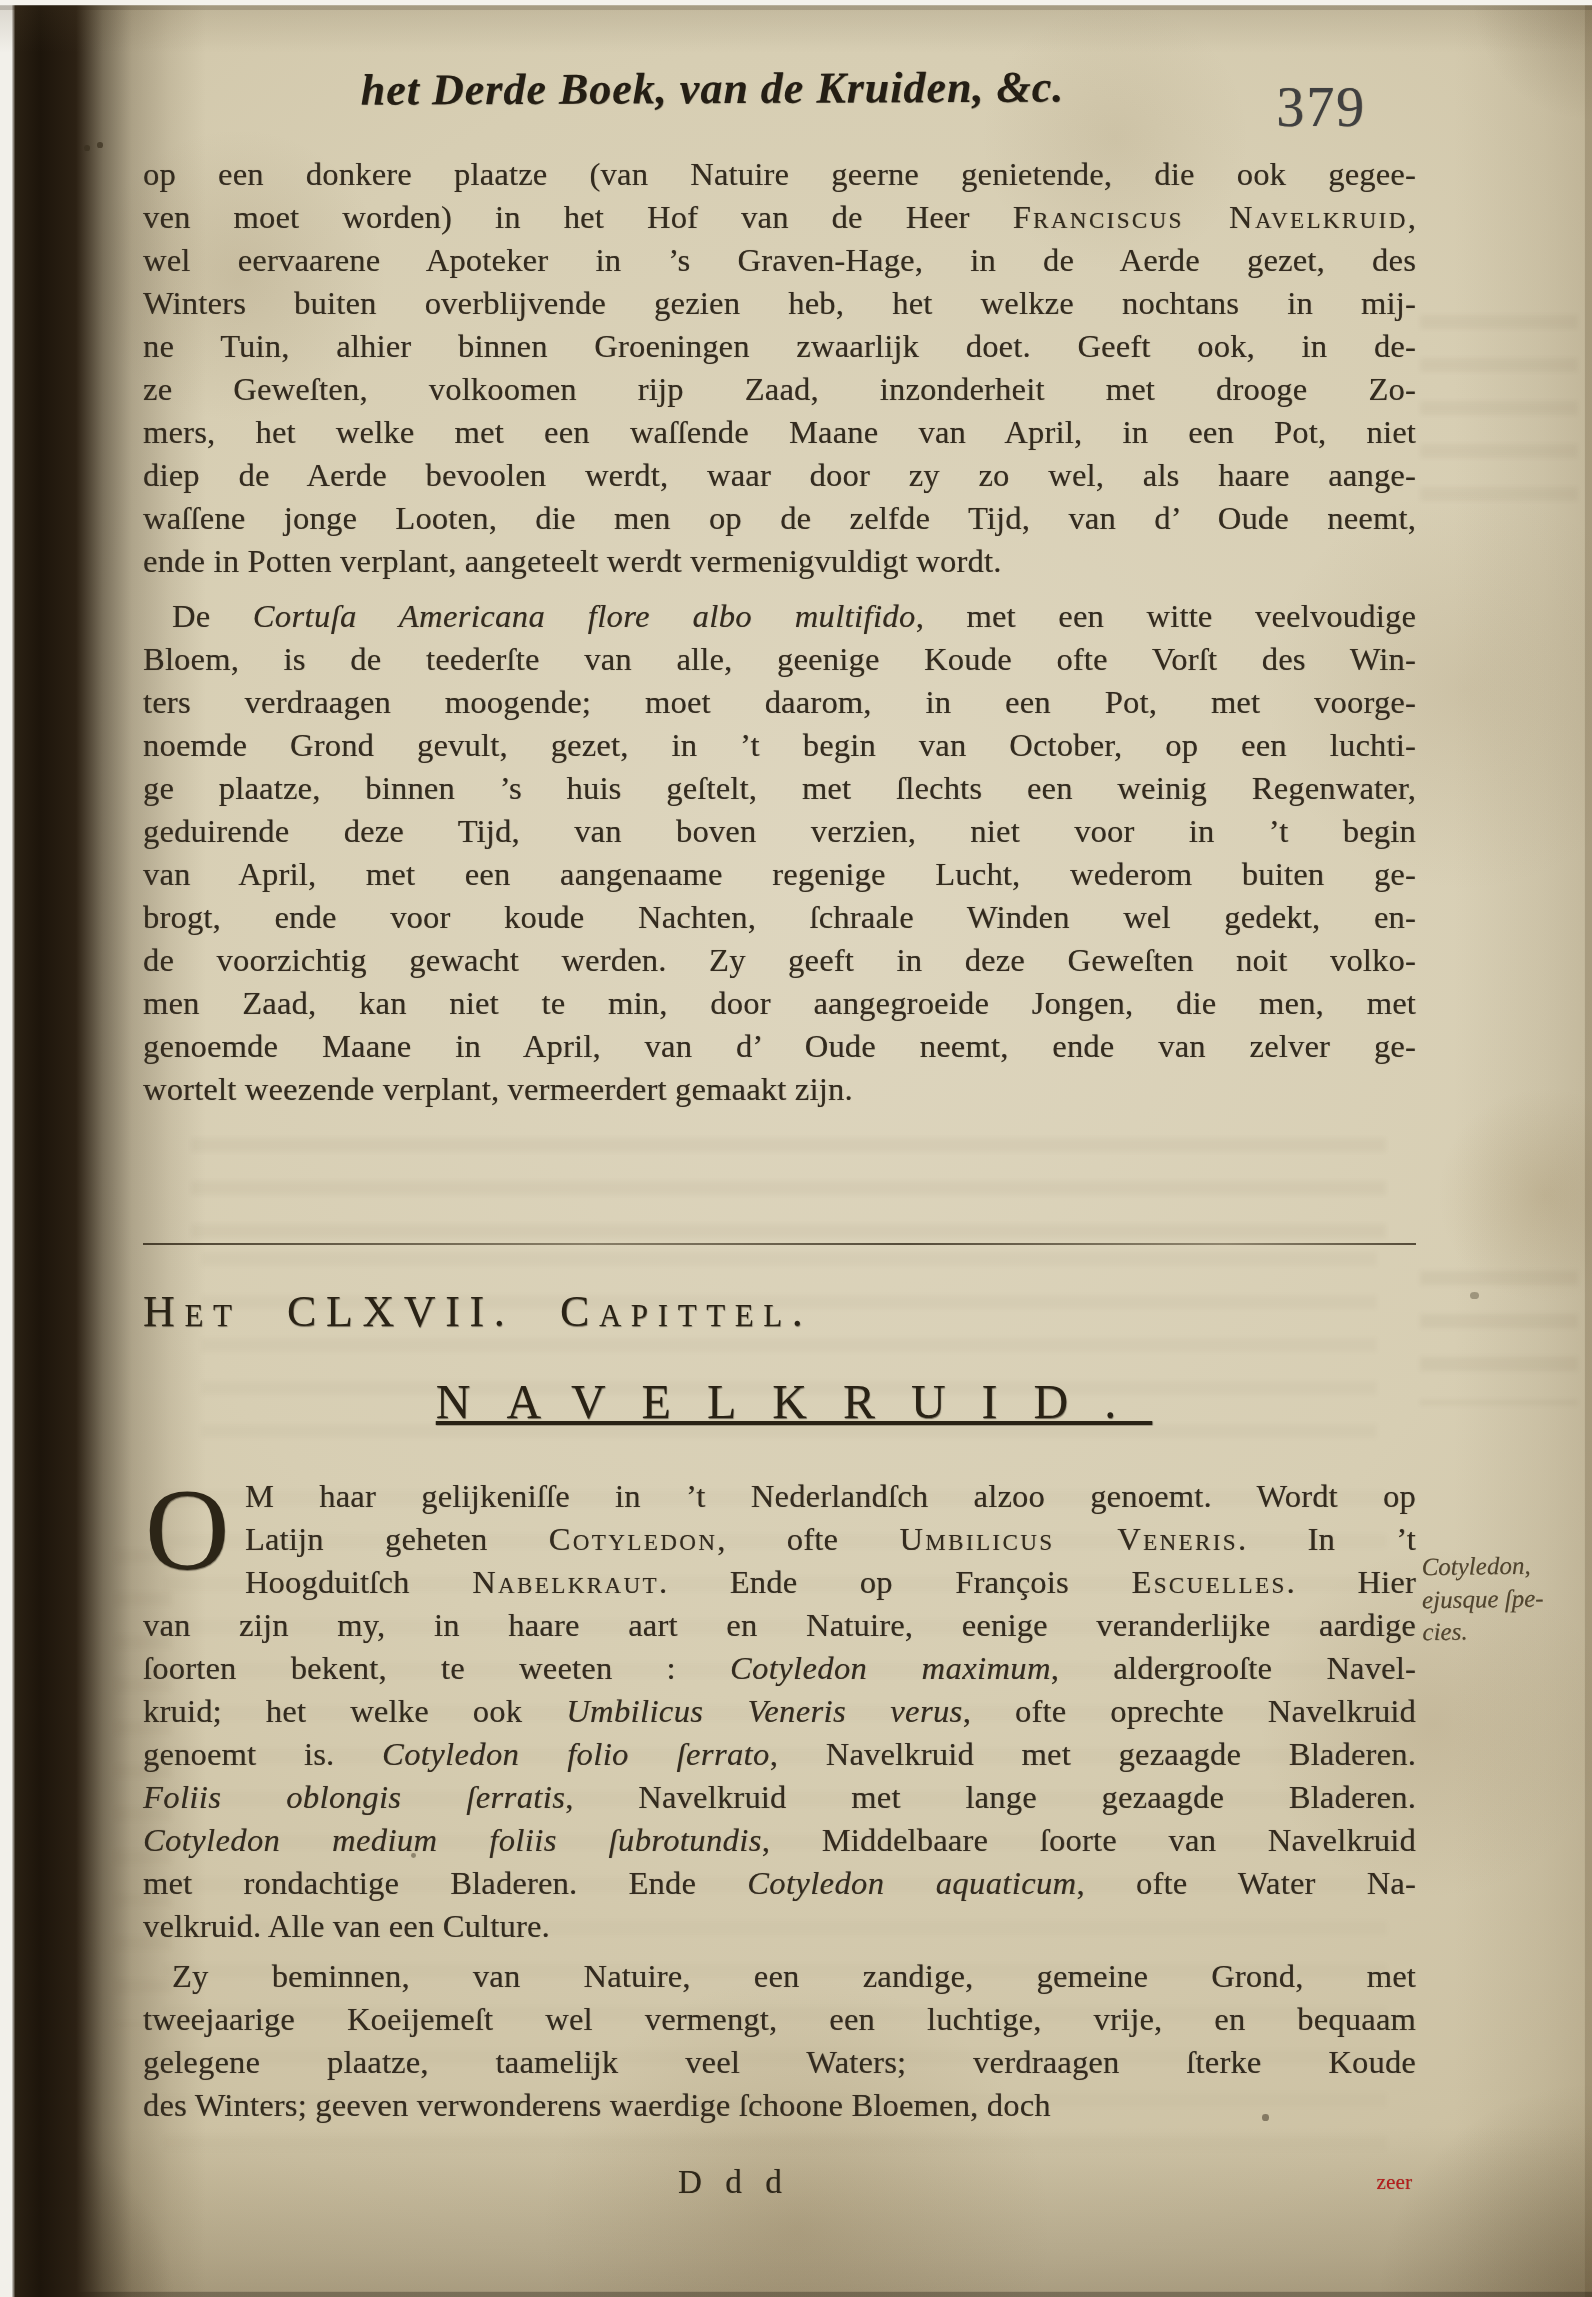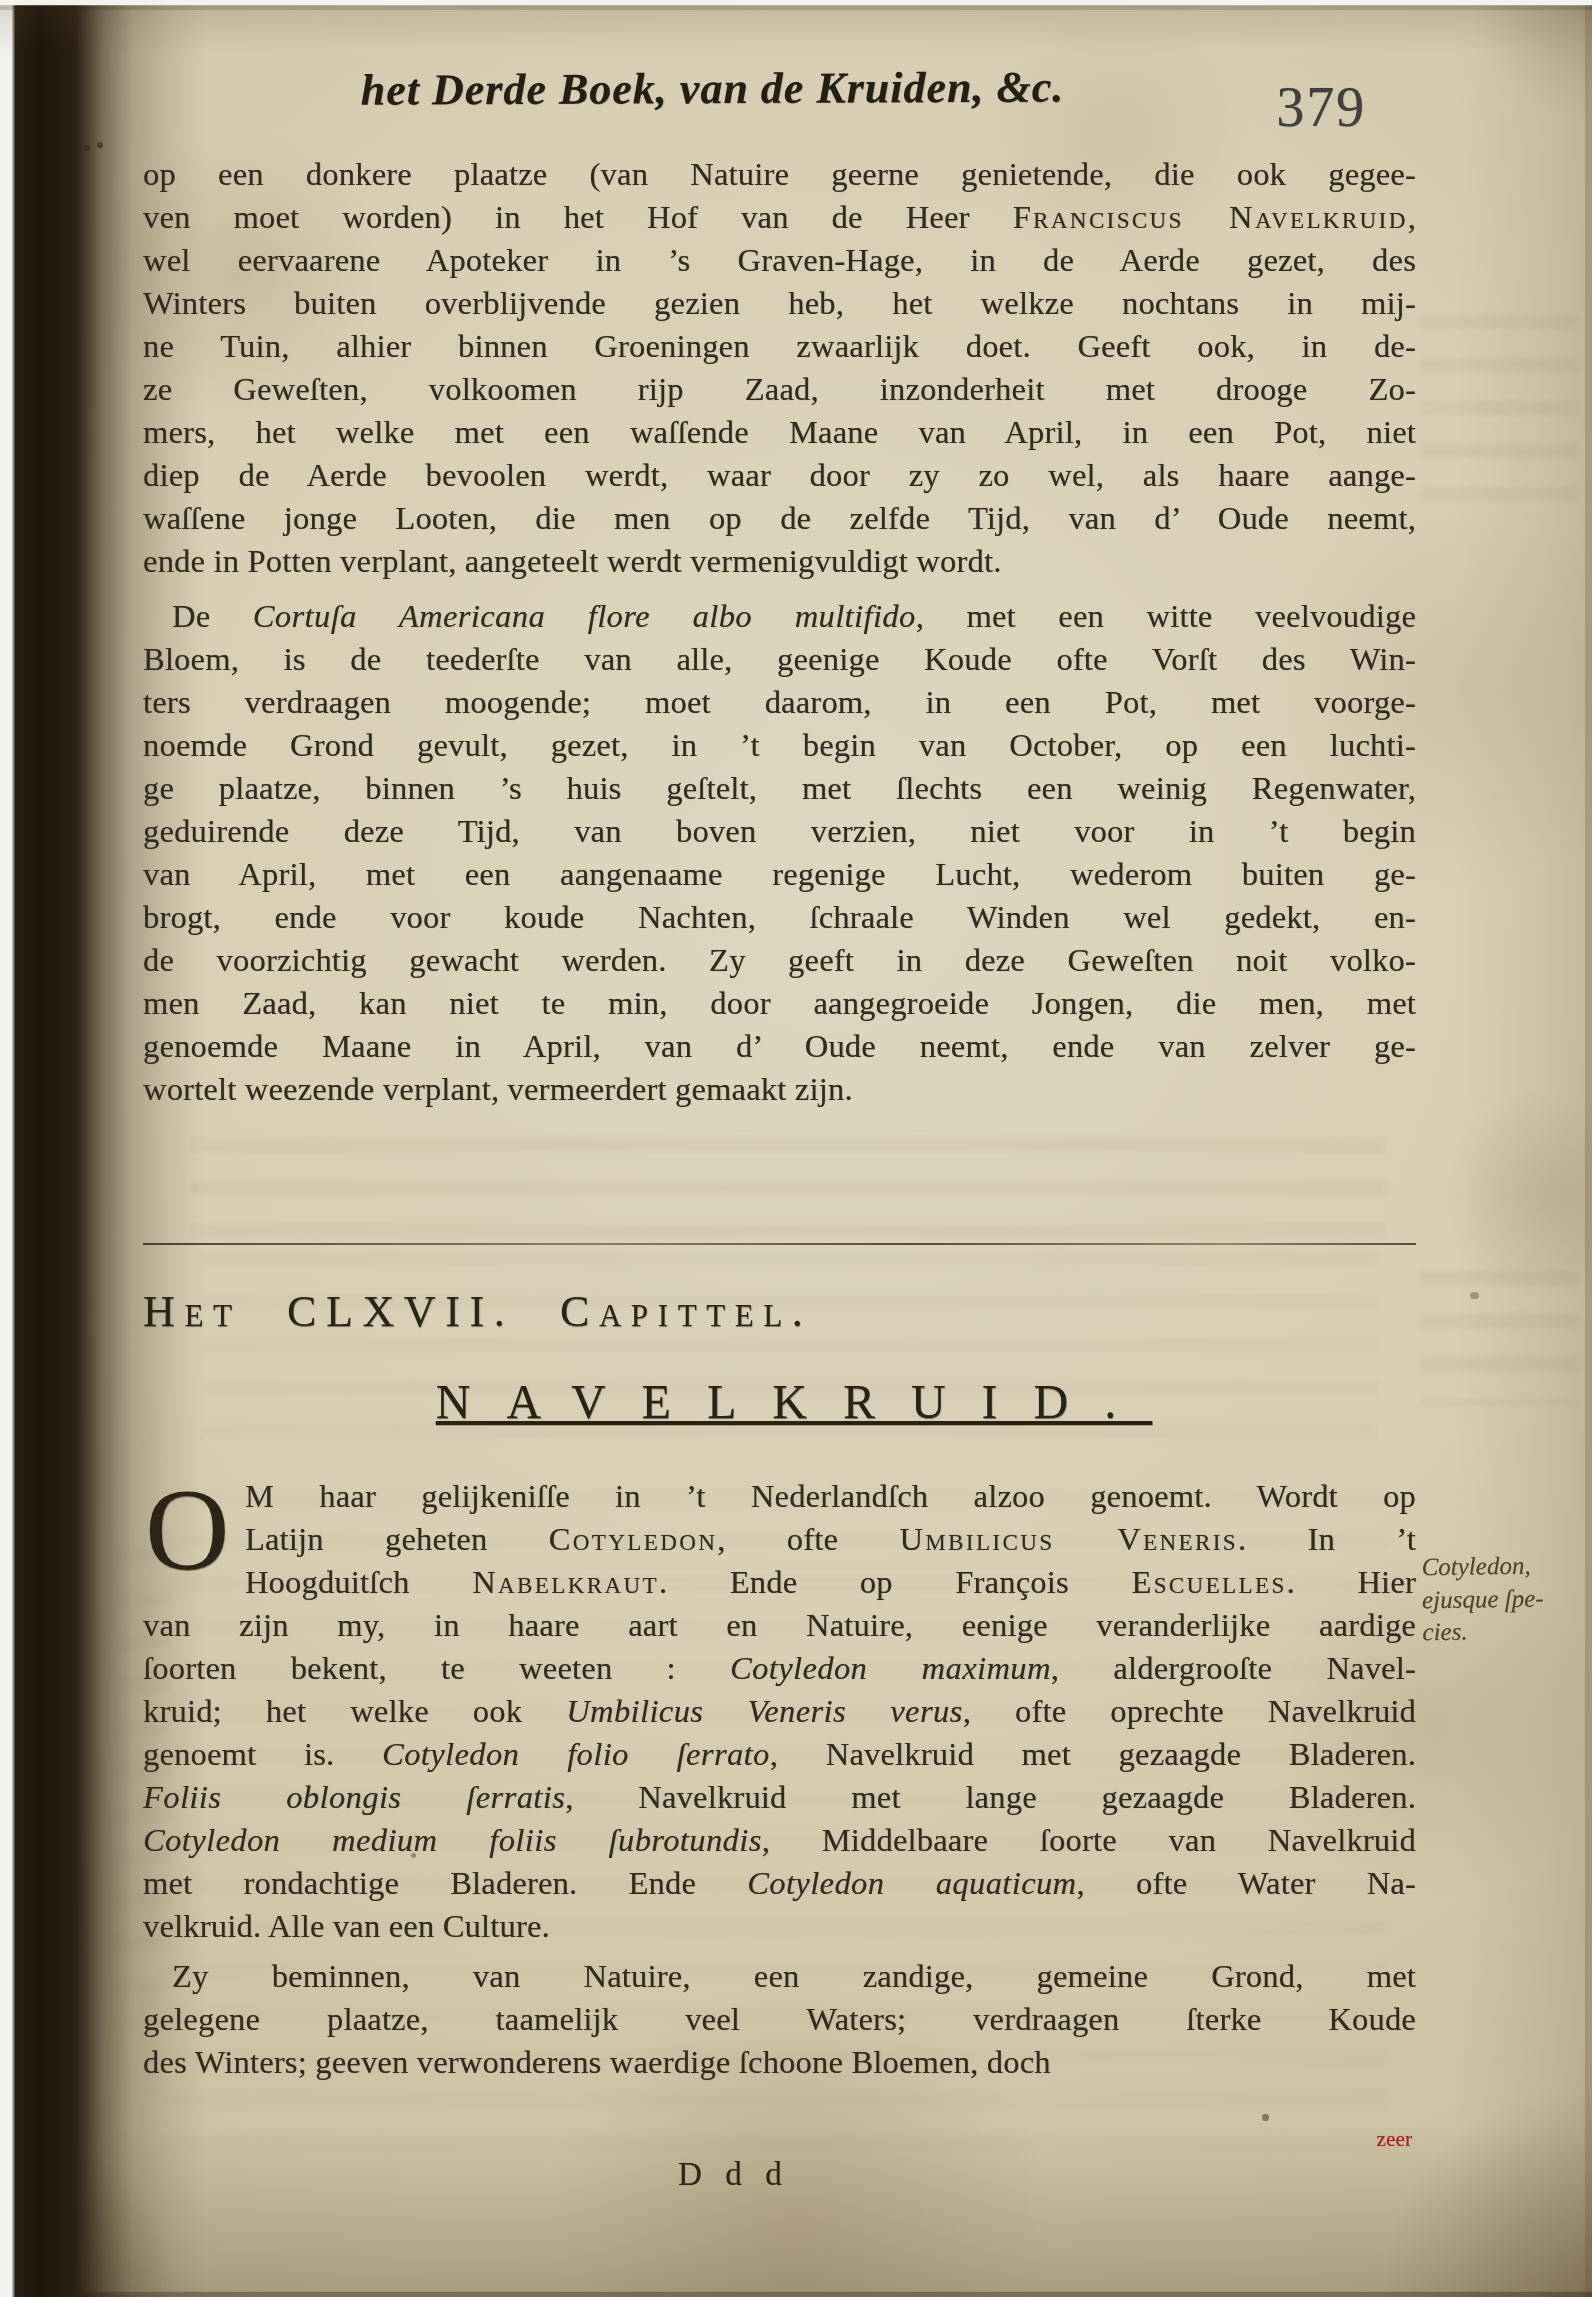--- a/index.html
+++ b/index.html
@@ -191,21 +191,20 @@
     position: relative;
     height: 48px;
   }
   .signature-mark {
     position: absolute;
     left: 535px;
     letter-spacing: 7.6px;
     font-size: 33px;
     color: #2e2719;
     text-shadow: 0.3px 0.3px 0.7px rgba(40,32,20,.5);
-    margin-top: 35px;
   }
   .catchword {
     position: absolute;
     right: 3.8px;
     font-size: 21px;
     color: #b91c1c;
     text-shadow: 0.3px 0.3px 0.7px rgba(40,32,20,.5);
   }
 </style>
 </head>
@@ -286,20 +285,21 @@
           <div class="tline"><span>genoemt is. </span><span class="seg-italic">Cotyledon folio ſerrato</span><span>, Navelkruid met gezaagde Bladeren.</span></div>
           <div class="tline"><span class="seg-italic">Foliis oblongis ſerratis</span><span>, Navelkruid met lange gezaagde Bladeren.</span></div>
           <div class="tline"><span class="seg-italic">Cotyledon medium foliis ſubrotundis</span><span>, Middelbaare ſoorte van Navelkruid</span></div>
           <div class="tline"><span>met rondachtige Bladeren. Ende </span><span class="seg-italic">Cotyledon aquaticum</span><span>, ofte Water Na-</span></div>
           <div class="tline tline-last"><span>velkruid. Alle van een Culture.</span></div>
         </div>
     </div>
 
     <div class="paragraph p4">
         <div class="tline tline-indent"><span>Zy beminnen, van Natuire, een zandige, gemeine Grond, met</span></div>
+        <div class="tline"><span>tweejaarige Koeijemeſt wel vermengt, een luchtige, vrije, en bequaam</span></div>
         <div class="tline"><span>gelegene plaatze, taamelijk veel Waters; verdraagen ſterke Koude</span></div>
         <div class="tline tline-last"><span>des Winters; geeven verwonderens waerdige ſchoone Bloemen, doch</span></div>
       </div>
 
     <div class="footer-row">
       <div class="signature-mark">D d d</div>
       <div class="catchword">zeer</div>
     </div>
 
   </div>

